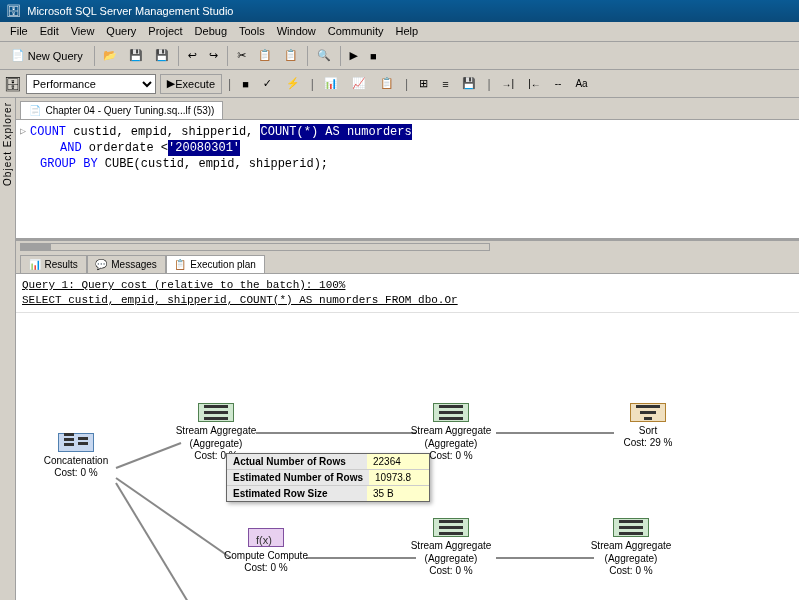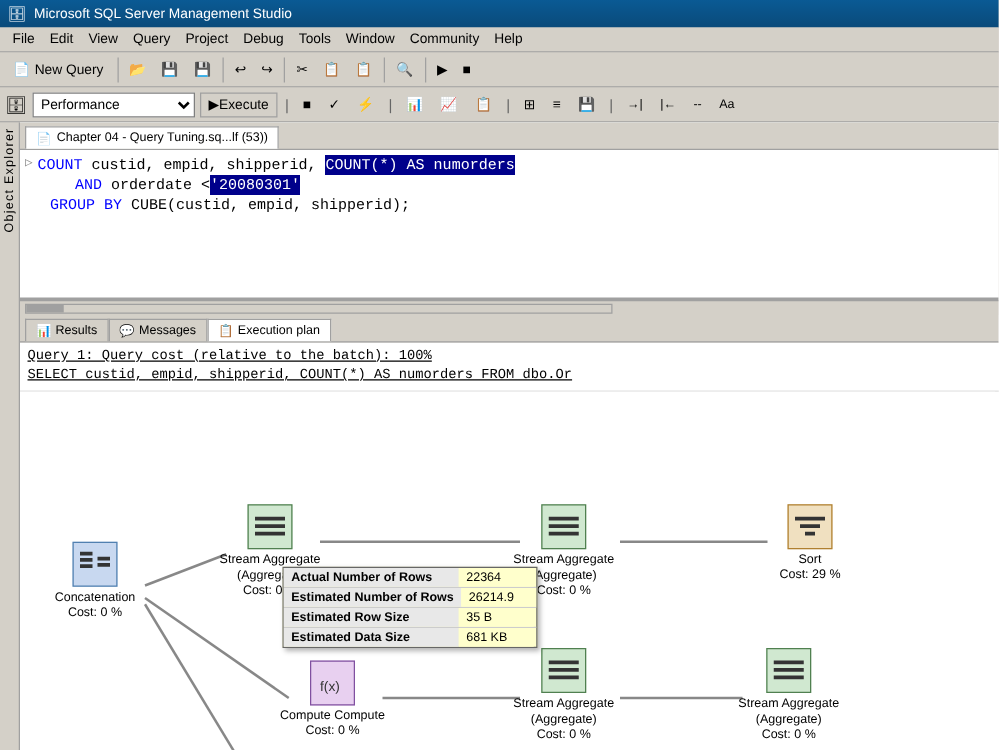--- a/index.html
+++ b/index.html
@@ -278,21 +278,21 @@
       position: absolute;
       display: flex;
       flex-direction: column;
       align-items: center;
       font-size: 10px;
       text-align: center;
       width: 90px;
     }
     .plan-node-icon {
       width: 36px;
-      height: 36px;
+      height: 19px;
       background: #e0e0e0;
       border: 1px solid #888;
       display: flex;
       align-items: center;
       justify-content: center;
       font-size: 16px;
       margin-bottom: 2px;
     }
     .plan-node-label { font-size: 10px; line-height: 13px; }
     .plan-node-cost { font-size: 10px; }
@@ -557,29 +557,25 @@
             <div class="plan-node-cost">Cost: 29 %</div>
           </div>
 
           <div class="tooltip-box" style="left:210px;top:140px;">
             <div class="tooltip-row">
               <div class="tooltip-key">Actual Number of Rows</div>
               <div class="tooltip-val">22364</div>
             </div>
             <div class="tooltip-row">
               <div class="tooltip-key">Estimated Number of Rows</div>
-              <div class="tooltip-val">26214.9</div>
+              <div class="tooltip-val">10973.8</div>
             </div>
             <div class="tooltip-row">
               <div class="tooltip-key">Estimated Row Size</div>
               <div class="tooltip-val">35 B</div>
-            </div>
-            <div class="tooltip-row">
-              <div class="tooltip-key">Estimated Data Size</div>
-              <div class="tooltip-val">681 KB</div>
             </div>
           </div>
 
           <div class="plan-node" style="left:200px;top:215px;width:100px;">
             <div class="plan-node-icon" style="background:#e8d0f0;border:1px solid #8050a0;">
               <svg width="28" height="28" viewBox="0 0 28 28">
                   <text x="4" y="20" font-size="11" fill="#333">f(x)</text>
                 </svg>
             </div>
             <div class="plan-node-label">Compute Compute</div>

